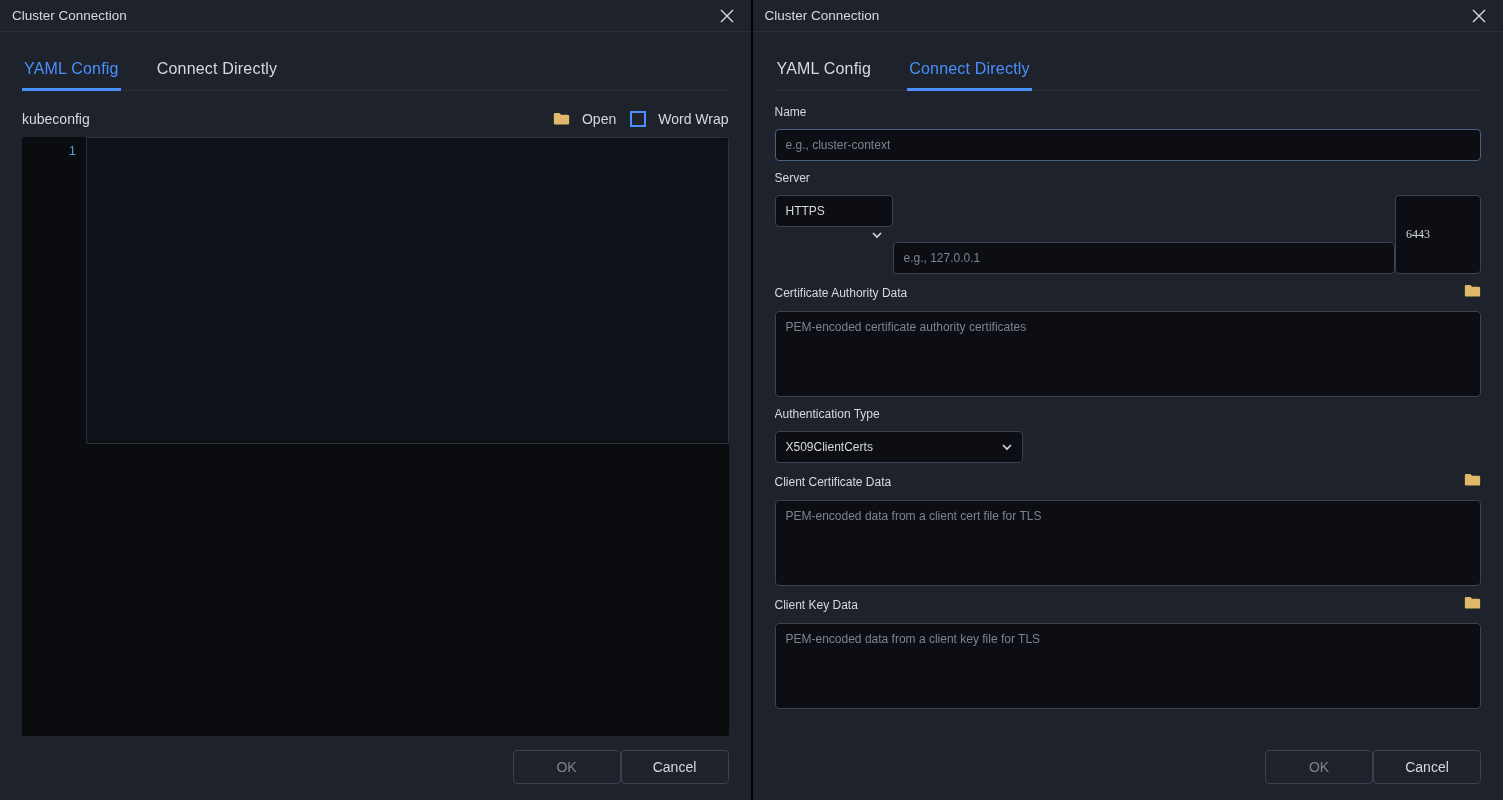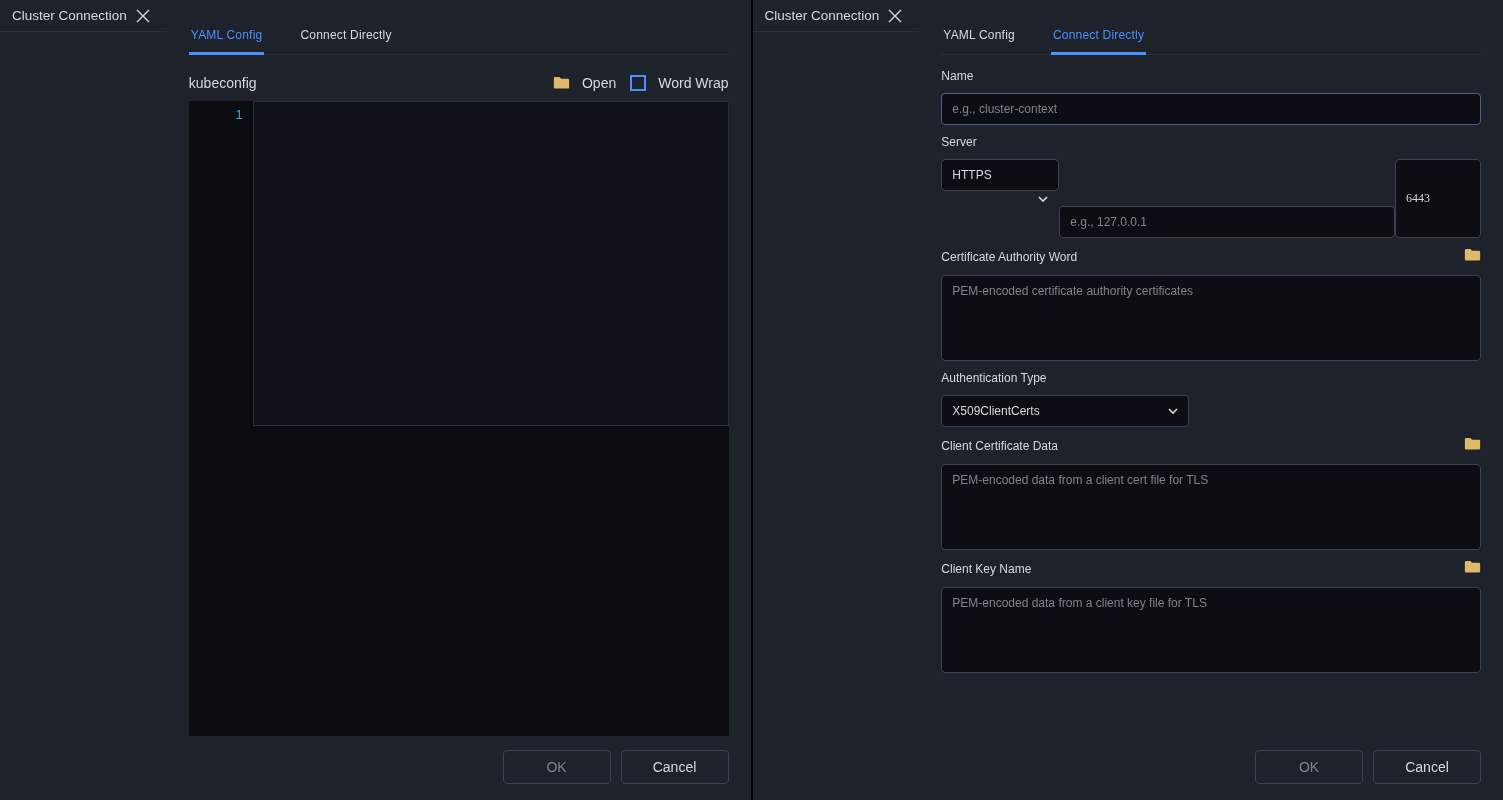--- a/index.html
+++ b/index.html
@@ -13,42 +13,42 @@
     --text-dim:#7d838f;
     --accent:#4a90ff;
     --icon-folder:#e0b86a;
   }
   *{box-sizing:border-box;font-family:"Segoe UI",Arial,sans-serif}
   body{
     margin:0;width:1503px;height:800px;background:#000;
     display:flex;gap:2px;
   }
   .window{
-    flex:1;display:flex;flex-direction:row;
+    flex:1;display:flex;flex-direction:column;
     background:var(--bg-shell);min-width:0;
   }
   .win-hdr{
     height:32px;display:flex;align-items:center;
     padding:0 8px 0 12px;color:var(--text);font-size:13.5px;
     border-bottom:1px solid var(--border-soft);
   }
   .win-hdr .spacer{flex:1}
   .close-btn{
     width:32px;height:28px;display:flex;align-items:center;justify-content:center;
     color:var(--text);cursor:pointer;
   }
   .close-btn svg{width:14px;height:14px;stroke:currentColor}
   .body{
     flex:1;display:flex;flex-direction:column;padding:18px 22px 16px 22px;min-height:0;
   }
   .tabs{
     display:flex;gap:34px;border-bottom:1px solid var(--border-soft);
   }
   .tab{
-    padding:10px 2px;font-size:12px;color:var(--text);cursor:pointer;
+    padding:10px 2px;font-size:16px;color:var(--text);cursor:pointer;
     border-bottom:3px solid transparent;margin-bottom:-1px;
     letter-spacing:.2px;
   }
   .tab.active{color:var(--accent);border-bottom-color:var(--accent)}
   
   .yaml-head{
     display:flex;align-items:center;margin-top:20px;margin-bottom:6px;
     color:var(--text);font-size:14px;
   }
   .yaml-head .spacer{flex:1}
@@ -92,21 +92,21 @@
   .select-wrap{position:relative}
   .select{
     appearance:none;-webkit-appearance:none;padding-right:30px;cursor:pointer;
   }
   .chevron{
     position:absolute;right:10px;top:50%;transform:translateY(-50%);
     width:12px;height:12px;stroke:var(--text);pointer-events:none;
   }
   .textarea{min-height:86px;resize:none;font-family:inherit}
   .footer{
-    display:flex;justify-content:flex-end;gap:10px;
+    display:flex;justify-content:flex-end;gap:0;
     padding-top:14px;
   }
   .btn{
     min-width:108px;height:34px;border-radius:4px;
     background:transparent;color:var(--text);font-size:14px;
     border:1px solid var(--border);cursor:pointer;
   }
   .btn.disabled{color:var(--text-dim);cursor:default}
   .name-input{border-color:#4a6085}
 </style>
@@ -190,21 +190,21 @@
           </select>
           <svg class="chevron" viewBox="0 0 12 12" fill="none" stroke-width="1.6">
               <path d="M2 4 L6 8 L10 4"></path>
             </svg>
         </div>
         <input class="text-input" style="flex: 1 1 0%; margin-top: 47px;" placeholder="e.g., 127.0.0.1">
         <input class="text-input" style="width: 86px; font-family: Liberation Serif, serif;" value="6443">
       </div>
 
       <div class="field-label">
-        <span>Certificate Authority Word</span>
+        <span>Certificate Authority Data</span>
         <span class="spacer"></span>
         <span>
           <svg class="folder-icon" viewBox="0 0 20 16">
               <path d="M1 2.5C1 1.7 1.7 1 2.5 1h5l2 2h8c.8 0 1.5.7 1.5 1.5V13c0 .8-.7 1.5-1.5 1.5h-15C1.7 14.5 1 13.8 1 13V2.5z"></path>
             </svg>
         </span>
       </div>
       <textarea class="textarea" placeholder="PEM-encoded certificate authority certificates" style=""></textarea>
 
       <div class="field-label">Authentication Type</div>
@@ -222,21 +222,21 @@
         <span class="spacer"></span>
         <span>
           <svg class="folder-icon" viewBox="0 0 20 16">
               <path d="M1 2.5C1 1.7 1.7 1 2.5 1h5l2 2h8c.8 0 1.5.7 1.5 1.5V13c0 .8-.7 1.5-1.5 1.5h-15C1.7 14.5 1 13.8 1 13V2.5z"></path>
             </svg>
         </span>
       </div>
       <textarea class="textarea" placeholder="PEM-encoded data from a client cert file for TLS" style=""></textarea>
 
       <div class="field-label">
-        <span>Client Key Name</span>
+        <span>Client Key Data</span>
         <span class="spacer"></span>
         <span>
           <svg class="folder-icon" viewBox="0 0 20 16">
               <path d="M1 2.5C1 1.7 1.7 1 2.5 1h5l2 2h8c.8 0 1.5.7 1.5 1.5V13c0 .8-.7 1.5-1.5 1.5h-15C1.7 14.5 1 13.8 1 13V2.5z"></path>
             </svg>
         </span>
       </div>
       <textarea class="textarea" placeholder="PEM-encoded data from a client key file for TLS" style=""></textarea>
     </div>
 

